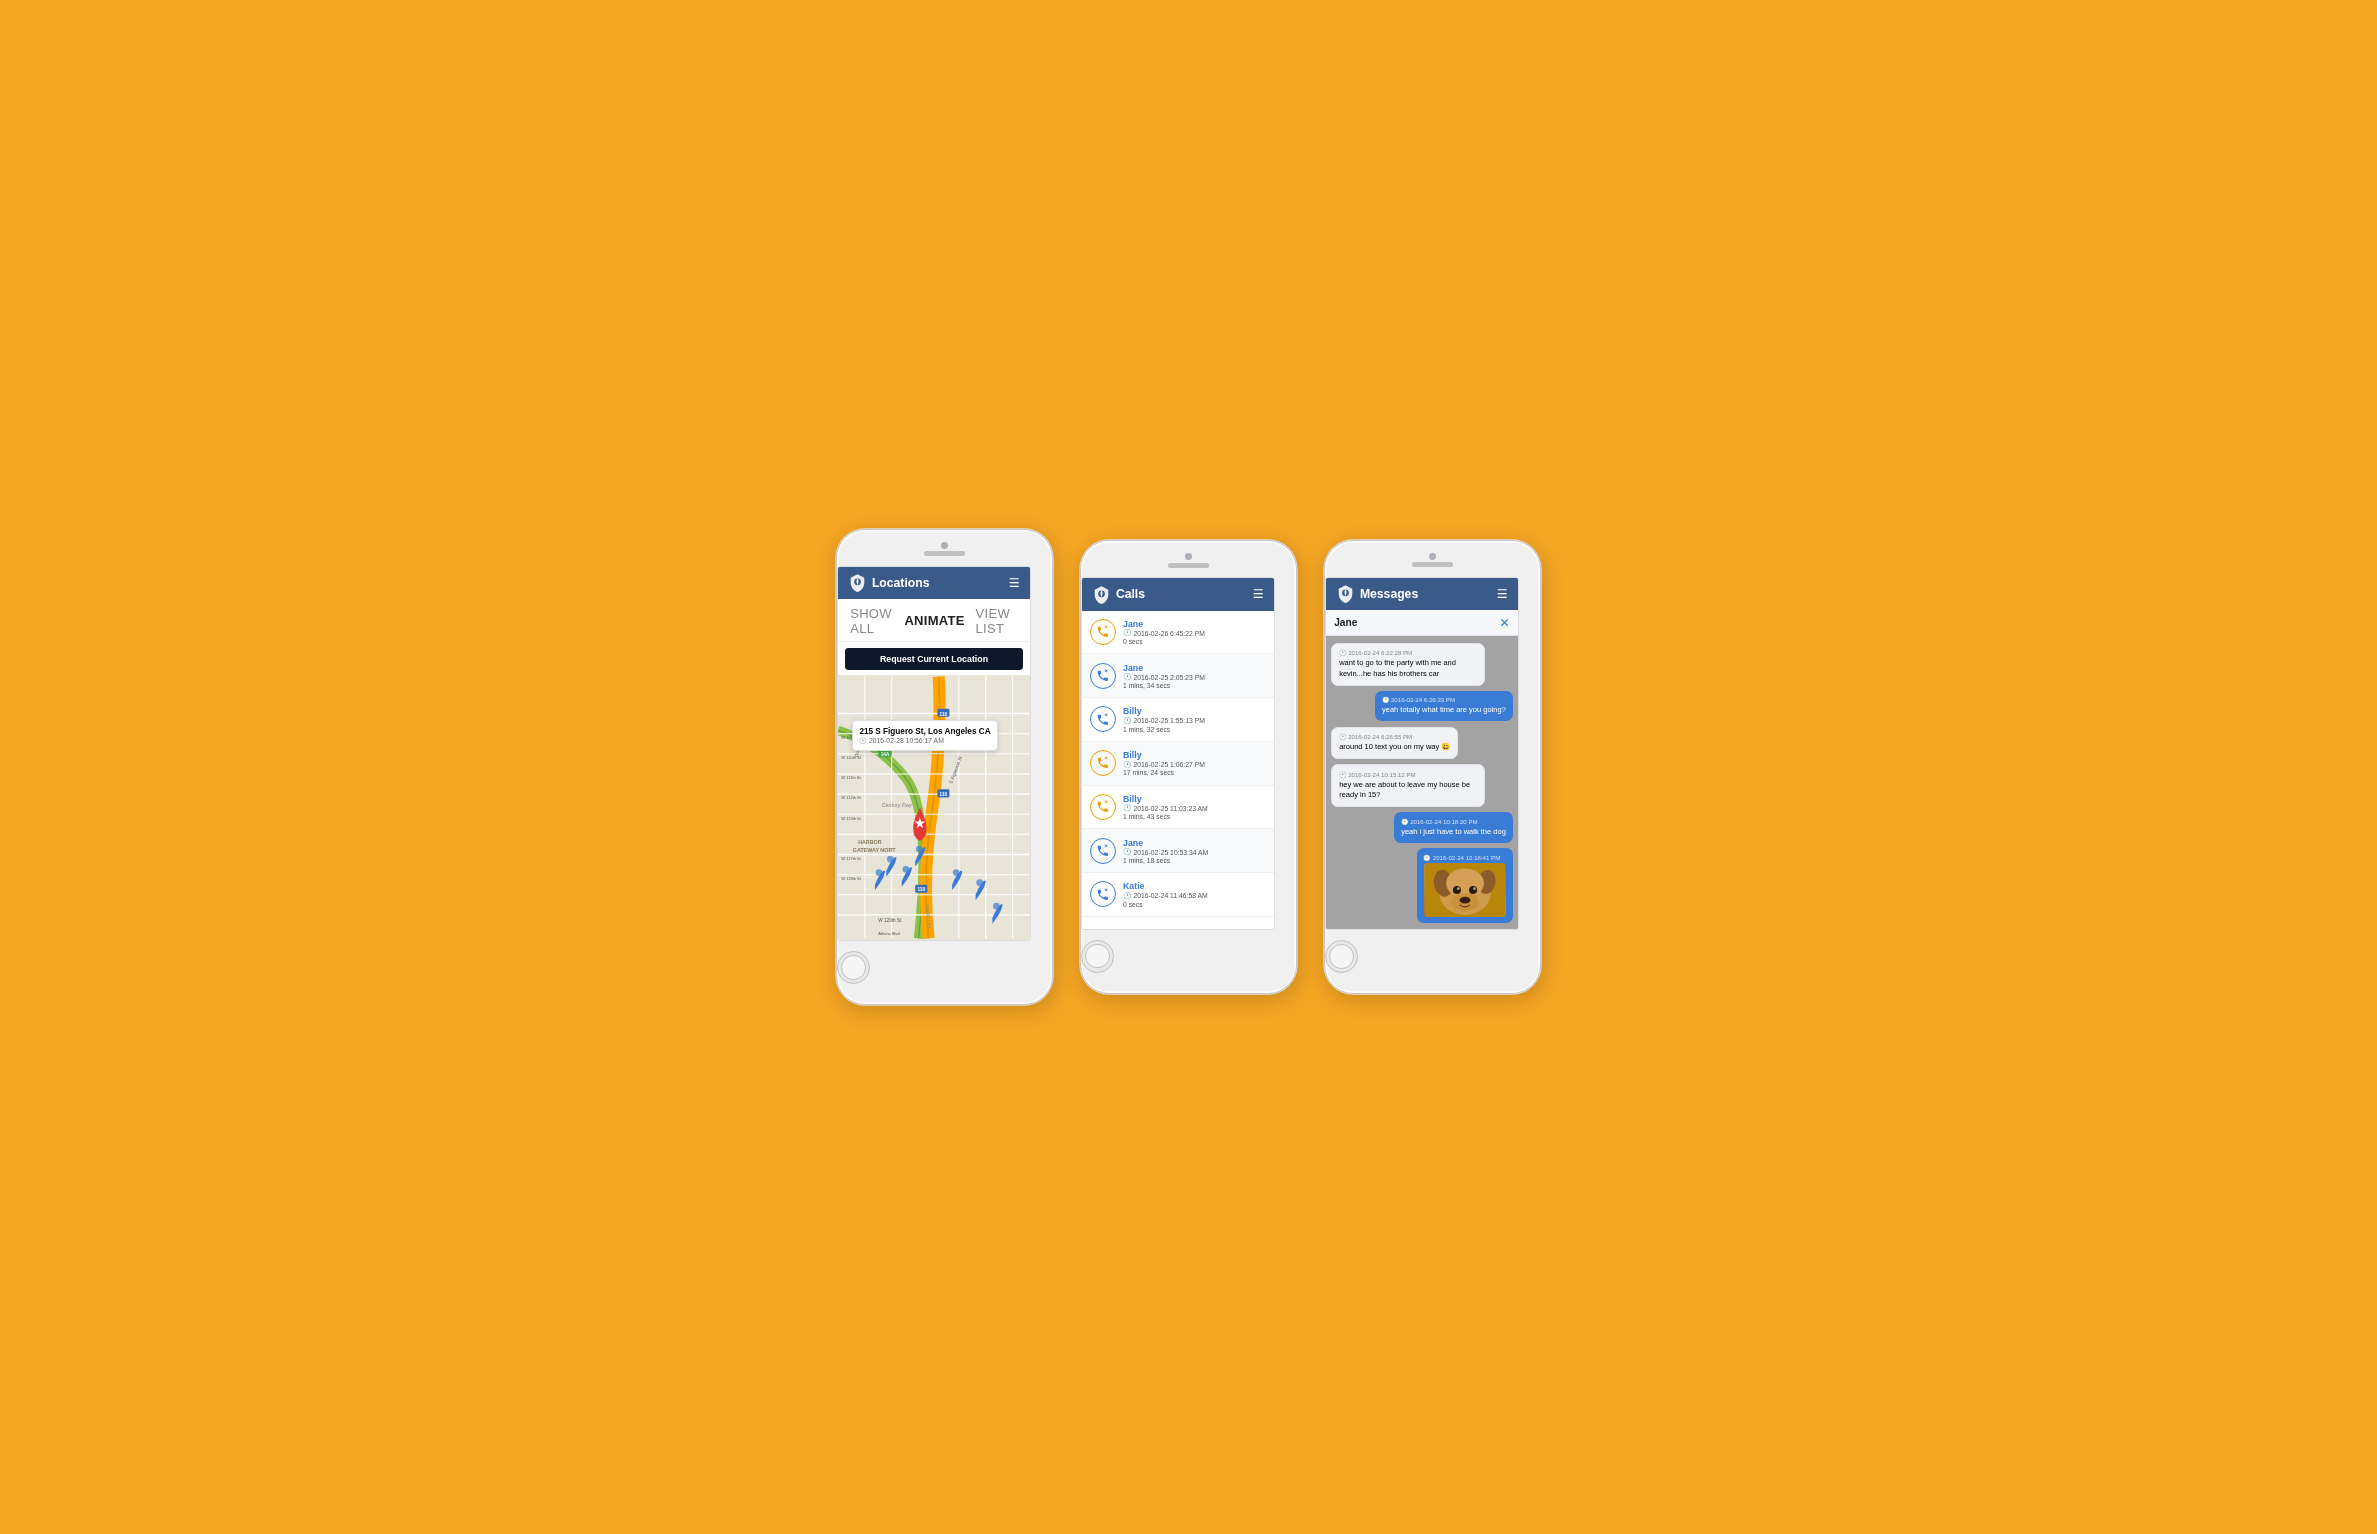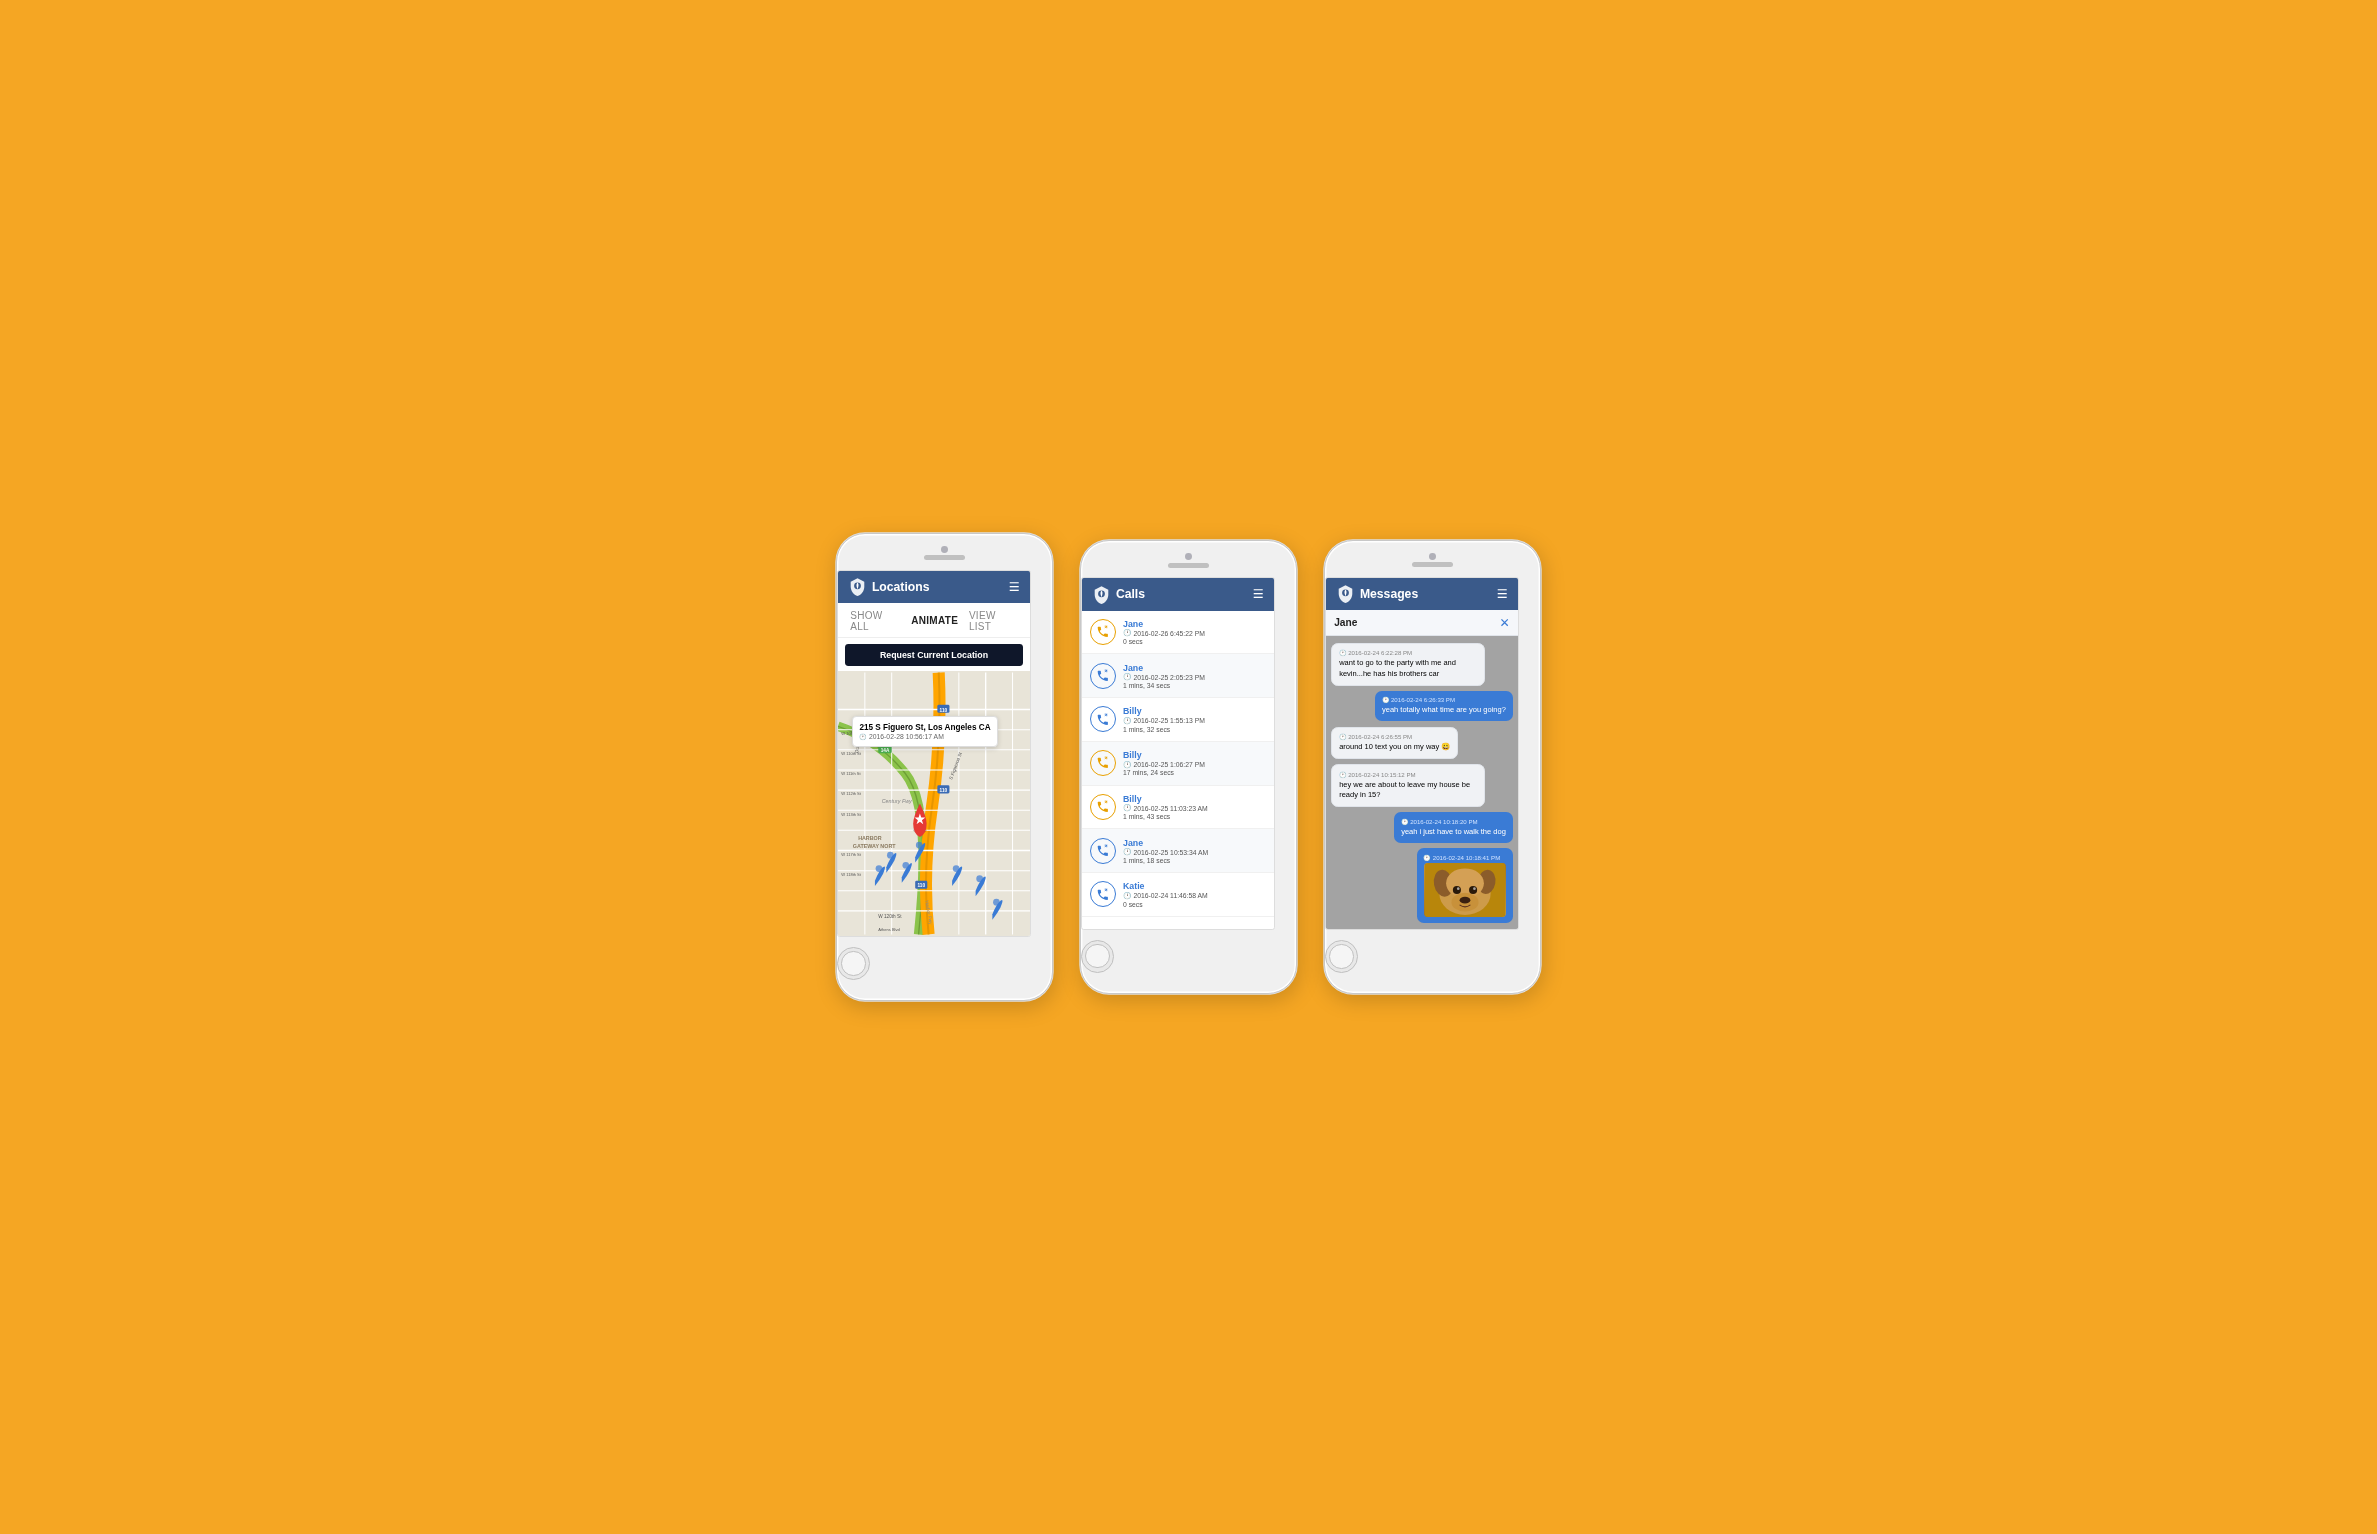--- a/index.html
+++ b/index.html
@@ -111,21 +111,21 @@
     
     .locations-controls {
       display: flex;
       align-items: center;
       gap: 0;
       padding: 5.4px 6.8px 4.1px 6.8px;
       background: #fff;
       border-bottom: 0.7px solid #eee;
     }
     .ctrl-btn {
-      font-size: 10px;
+      font-size: 13px;
       color: #888;
       font-weight: 500;
       padding: 1.4px 5.4px;
       cursor: pointer;
       text-transform: uppercase;
       letter-spacing: 0.3px;
     }
     .ctrl-btn.active {
       color: #222;
       font-weight: 700;

